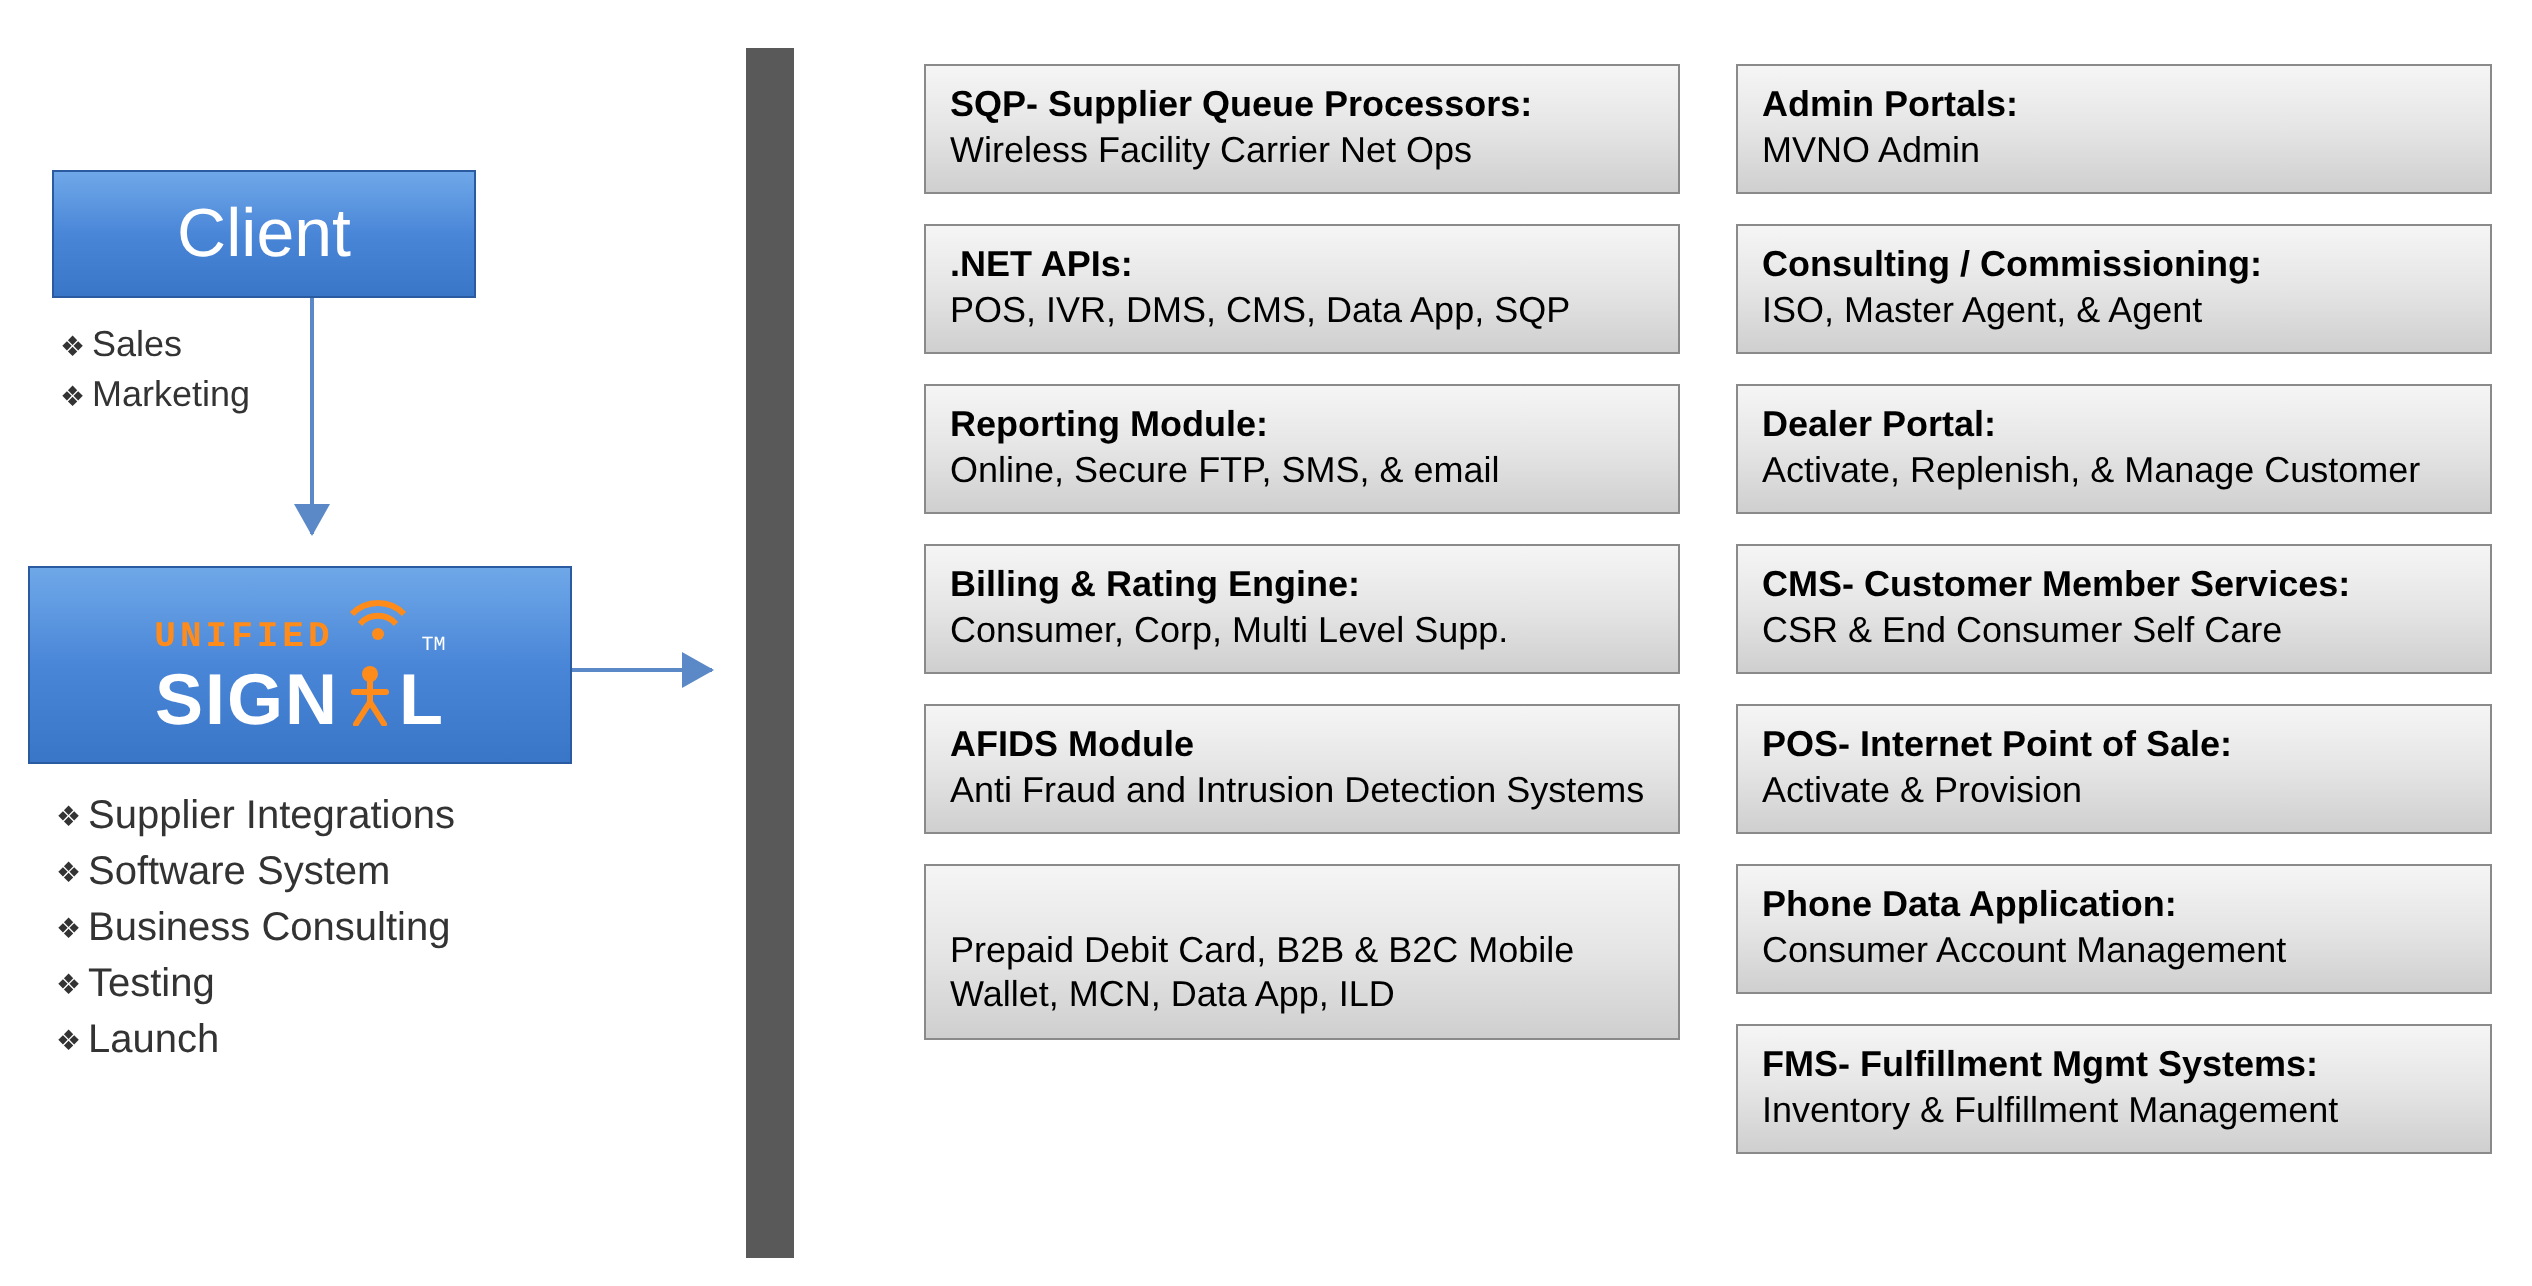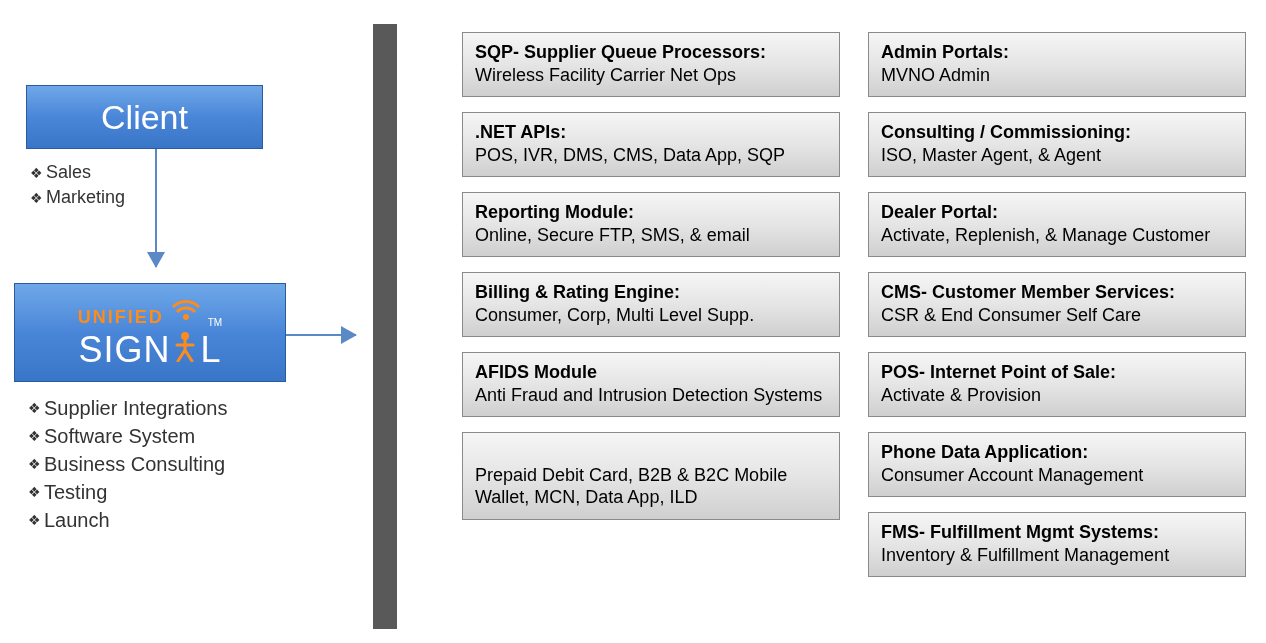--- a/index.html
+++ b/index.html
@@ -8,21 +8,21 @@
     font-family: Arial, Helvetica, sans-serif;
     width: 1266px;
     height: 643px;
     position: relative;
     background: #fff;
   }
   .client-box {
     position: absolute;
     left: 26px;
     top: 85px;
-    width: 237px;
+    width: 212px;
     height: 64px;
     background: linear-gradient(to bottom, #6fa8e8 0%, #4a86d8 50%, #3a76c8 100%);
     border: 1px solid #2a5aa0;
     display: flex;
     align-items: center;
     justify-content: center;
     color: #fff;
     font-size: 34px;
   }
   .client-bullets {
@@ -52,31 +52,32 @@
     display: flex;
     flex-direction: column;
     align-items: center;
     justify-content: center;
     color: #fff;
   }
   .signal-top {
     display:flex;
     align-items:flex-end;
     gap:4px;
+    font-family:Liberation Mono, monospace;
   }
   .unified-word {
     color: #ff8c1a;
     font-size: 18px;
     letter-spacing: 2px;
     font-weight: 700;
   }
   .signal-word {
     color: #fff;
     font-size: 36px;
-    font-weight: 400;
+    font-weight: 700;
     letter-spacing: 1px;
     display:flex;
     align-items:center;
   }
   .signal-icon {
     display:inline-block;
     margin: 0 1px;
   }
   .signal-bullets {
     position: absolute;

